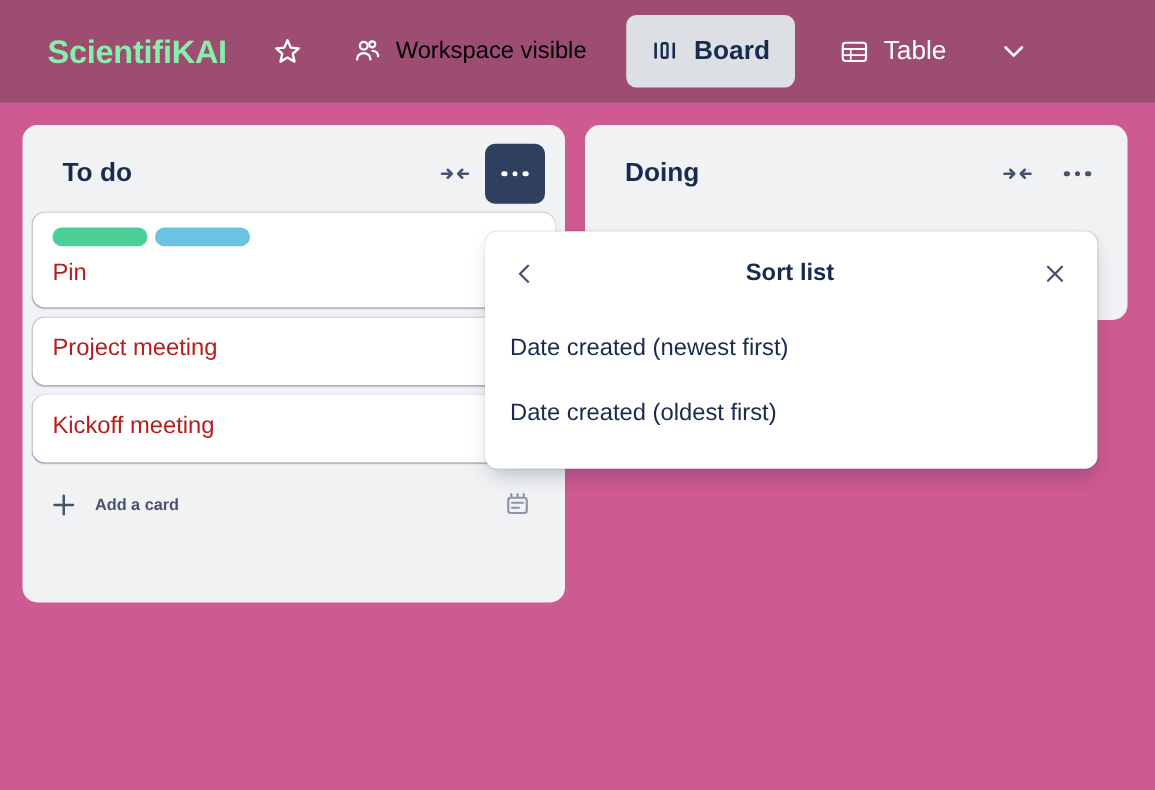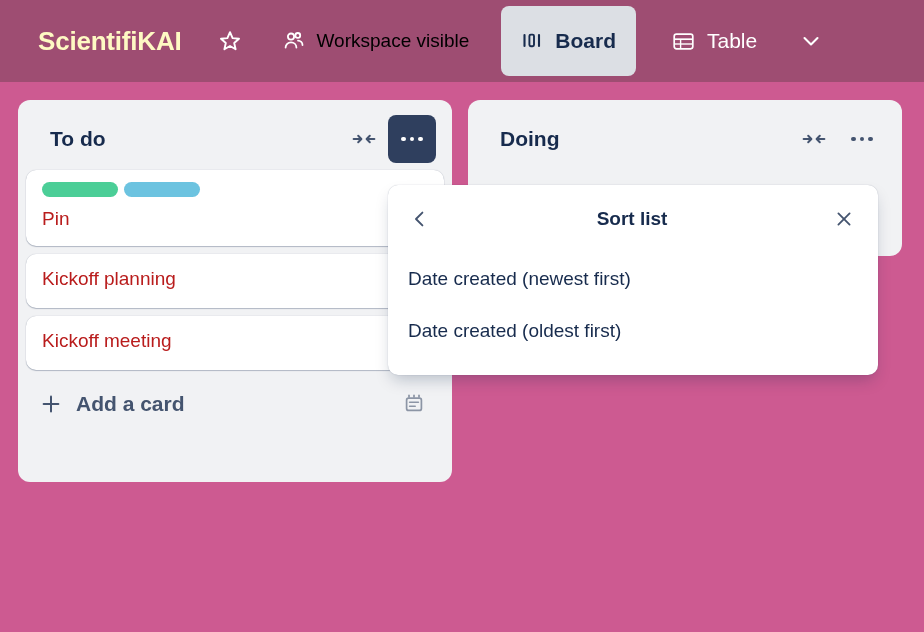--- a/index.html
+++ b/index.html
@@ -25,21 +25,21 @@
     background: #9e4d72;
     display: flex;
     align-items: center;
     padding: 0 20px 0 38px;
     gap: 0;
   }
 
   .board-title {
     font-size: 26px;
     font-weight: bold;
-    color: #fef9c3;
+    color: #86efac;
     letter-spacing: -0.2px;
     white-space: nowrap;
   }
 
   .topbar-icon-btn {
     width: 40px;
     height: 40px;
     display: flex;
     align-items: center;
     justify-content: center;
@@ -63,21 +63,21 @@
   }
   .workspace-vis .label {
     font-size: 19px;
     color: #000000;
   }
 
   .view-pill {
     display: flex;
     align-items: center;
     gap: 12px;
-    height: 70px;
+    height: 58px;
     margin-left: 26px;
     padding: 0 20px;
     border-radius: 8px;
     background: #dcdfe4;
     white-space: nowrap;
   }
   .view-pill .label {
     font-size: 21px;
     color: #172b4d;
     font-weight: bold;
@@ -205,21 +205,21 @@
     margin-top: 6px;
     border-radius: 8px;
   }
   .plus-icon {
     width: 26px; height: 26px;
     display: flex; align-items: center; justify-content: center;
     color: #44546f;
     flex: none;
   }
   .add-card-label {
-    font-size: 21px;
+    font-size: 13px;
     font-weight: bold;
     color: #44546f;
     margin-left: 12px;
     flex: 1;
   }
   .template-icon {
     width: 28px; height: 28px;
     display: flex; align-items: center; justify-content: center;
     color: #8c95a5;
     flex: none;
@@ -363,21 +363,21 @@
 
       <div class="card">
         <div class="labels">
           <span class="label-chip" style="background:#4bce97"></span>
           <span class="label-chip" style="background:#6cc3e0"></span>
         </div>
         <div class="card-title">Pin</div>
       </div>
 
       <div class="card">
-        <div class="card-title">Kickoff planning</div>
+        <div class="card-title">Project meeting</div>
       </div>
 
       <div class="card">
         <div class="card-title">Kickoff meeting</div>
       </div>
     </div>
 
     <div class="add-card-row">
       <span class="plus-icon">
         <svg width="24" height="24" viewBox="0 0 24 24" fill="none" stroke="currentColor" stroke-width="2" stroke-linecap="round">

